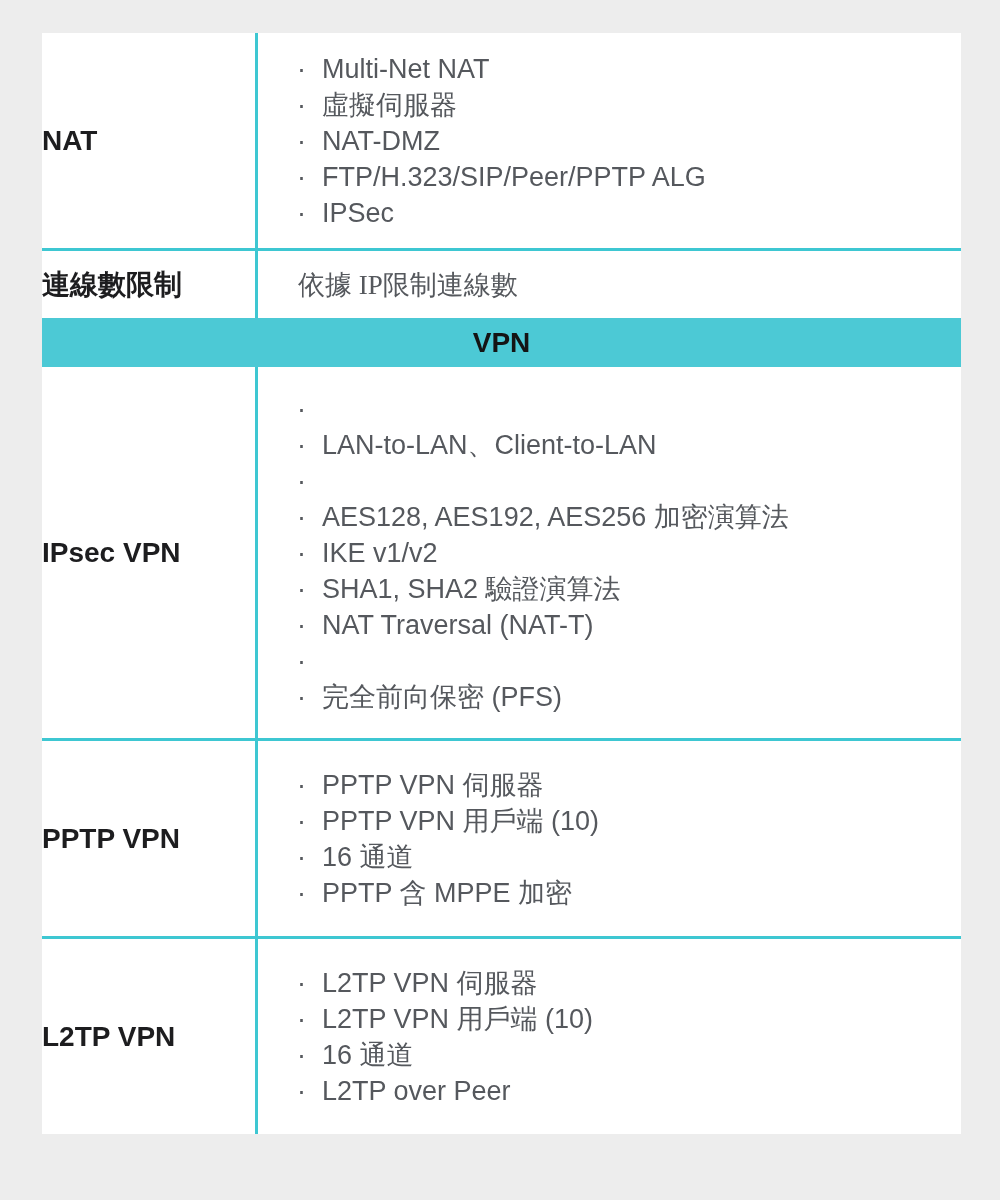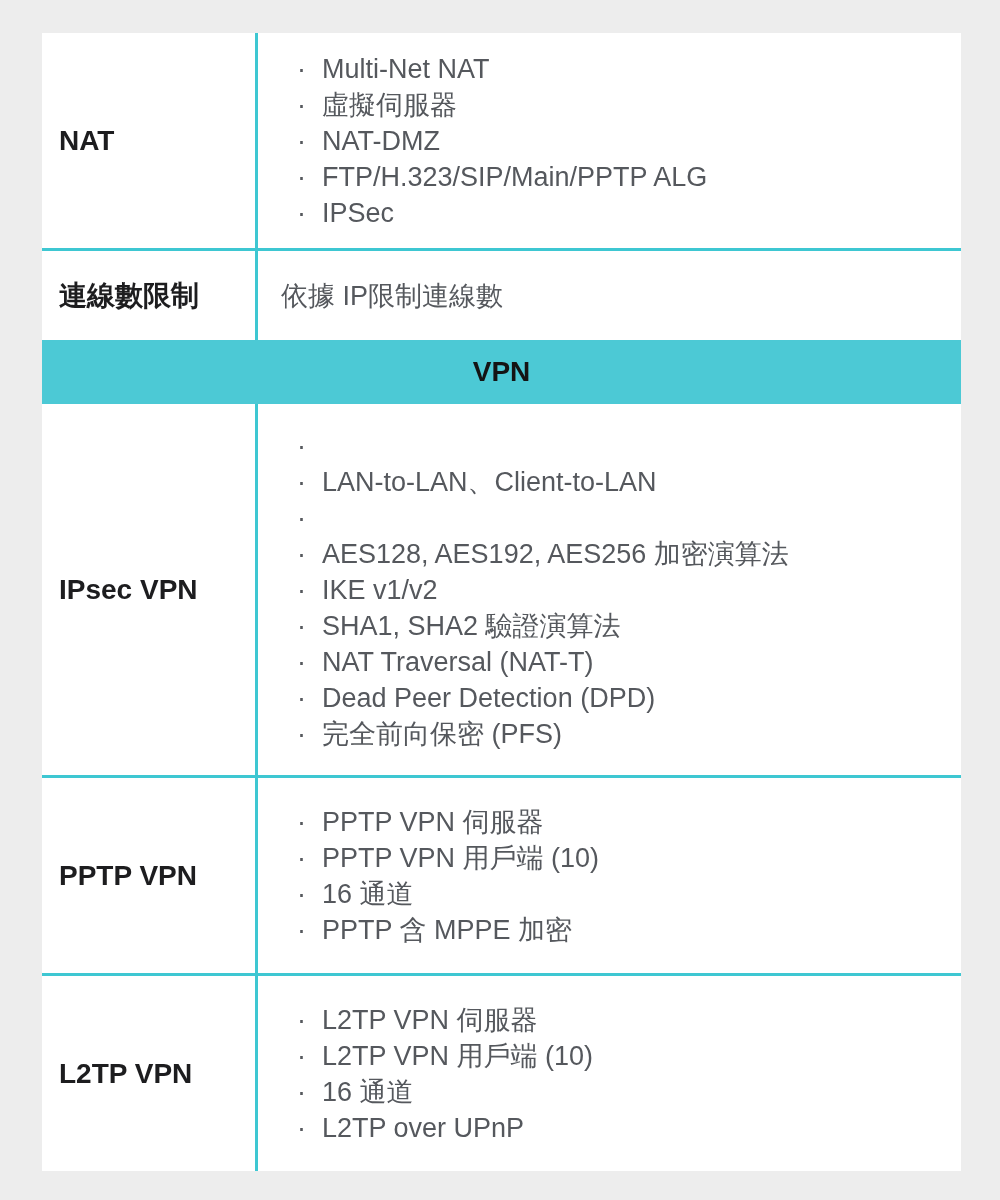--- a/index.html
+++ b/index.html
@@ -13,30 +13,29 @@
   .spec-table {
     position: absolute;
     left: 42px;
     top: 33px;
     width: 919px;
     background: #ffffff;
   }
   .row { display: flex; width: 100%; }
   .row.bordered { border-bottom: 3px solid var(--accent, #3ec7d2); }
   .row-nat   { height: 218px; }
-  .row-limit { height: 89px; }
+  .row-limit { height: 67px; font-family: Liberation Serif, serif; }
   .row-ipsec { height: 374px; }
   .row-pptp  { height: 198px; }
   .row-l2tp  { height: 195px; }
   .label-cell {
     flex: 0 0 213px;
     width: 213px;
     display: flex;
     align-items: center;
-    padding-left: 17px;
     border-radius: 15px;
   }
   .label-cell .label {
     font-weight: bold;
     font-size: 28px;
     color: var(--label-text, #1d1d1f);
     white-space: nowrap;
   }
   .divider {
     flex: 0 0 3px;
@@ -61,25 +60,25 @@
   }
   ul.bullets .dot {
     flex: 0 0 25px;
     width: 25px;
     font-size: 27px;
   }
   .plain-text {
     font-size: 27px;
     line-height: 36px;
     color: var(--content-text, #55585d);
-    padding-left: 23px;
+    padding-left: 40px;
     white-space: nowrap;
   }
   .section-row {
-    height: 64px;
+    height: 49px;
     background: var(--header-bg, #4cc9d5);
     display: flex;
     align-items: center;
     justify-content: center;
   }
   .section-title {
     font-weight: bold;
     font-size: 28px;
     color: var(--header-text, #141414);
   }
@@ -103,21 +102,21 @@
           <li>
             <span class="dot">·</span>
             <span>虛擬伺服器</span>
           </li>
           <li>
             <span class="dot">·</span>
             <span>NAT-DMZ</span>
           </li>
           <li>
             <span class="dot">·</span>
-            <span>FTP/H.323/SIP/Main/PPTP ALG</span>
+            <span>FTP/H.323/SIP/Peer/PPTP ALG</span>
           </li>
           <li>
             <span class="dot">·</span>
             <span>IPSec</span>
           </li>
         </ul>
     </div>
   </div>
 
   <div class="row row-limit">
@@ -162,21 +161,20 @@
           <li>
             <span class="dot">·</span>
             <span>SHA1, SHA2 驗證演算法</span>
           </li>
           <li>
             <span class="dot">·</span>
             <span>NAT Traversal (NAT-T)</span>
           </li>
           <li>
             <span class="dot">·</span>
-            <span>Dead Peer Detection (DPD)</span>
           </li>
           <li>
             <span class="dot">·</span>
             <span>完全前向保密 (PFS)</span>
           </li>
         </ul>
     </div>
   </div>
 
   <div class="row row-pptp bordered">
@@ -220,19 +218,19 @@
           <li>
             <span class="dot">·</span>
             <span>L2TP VPN 用戶端 (10)</span>
           </li>
           <li>
             <span class="dot">·</span>
             <span>16 通道</span>
           </li>
           <li>
             <span class="dot">·</span>
-            <span>L2TP over UPnP</span>
+            <span>L2TP over Peer</span>
           </li>
         </ul>
     </div>
   </div>
 
 </div>
 
 </body></html>

